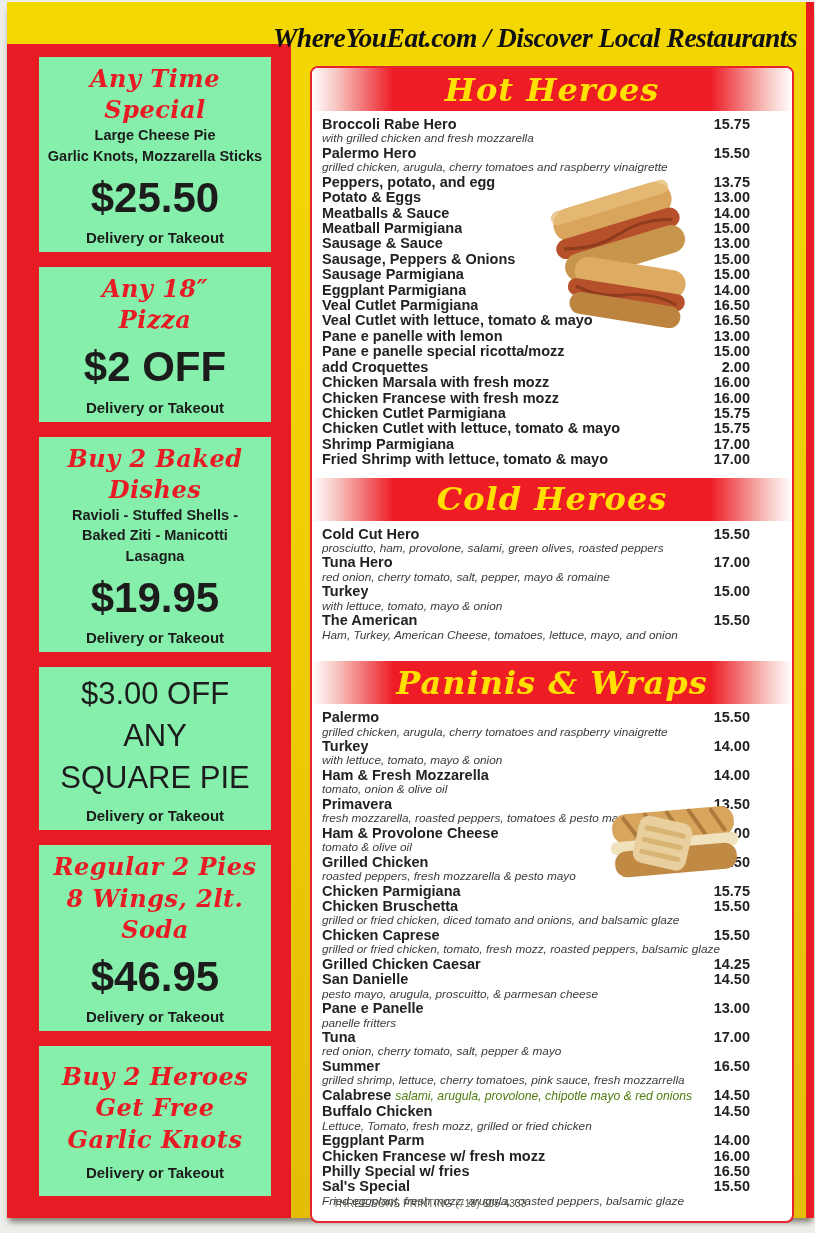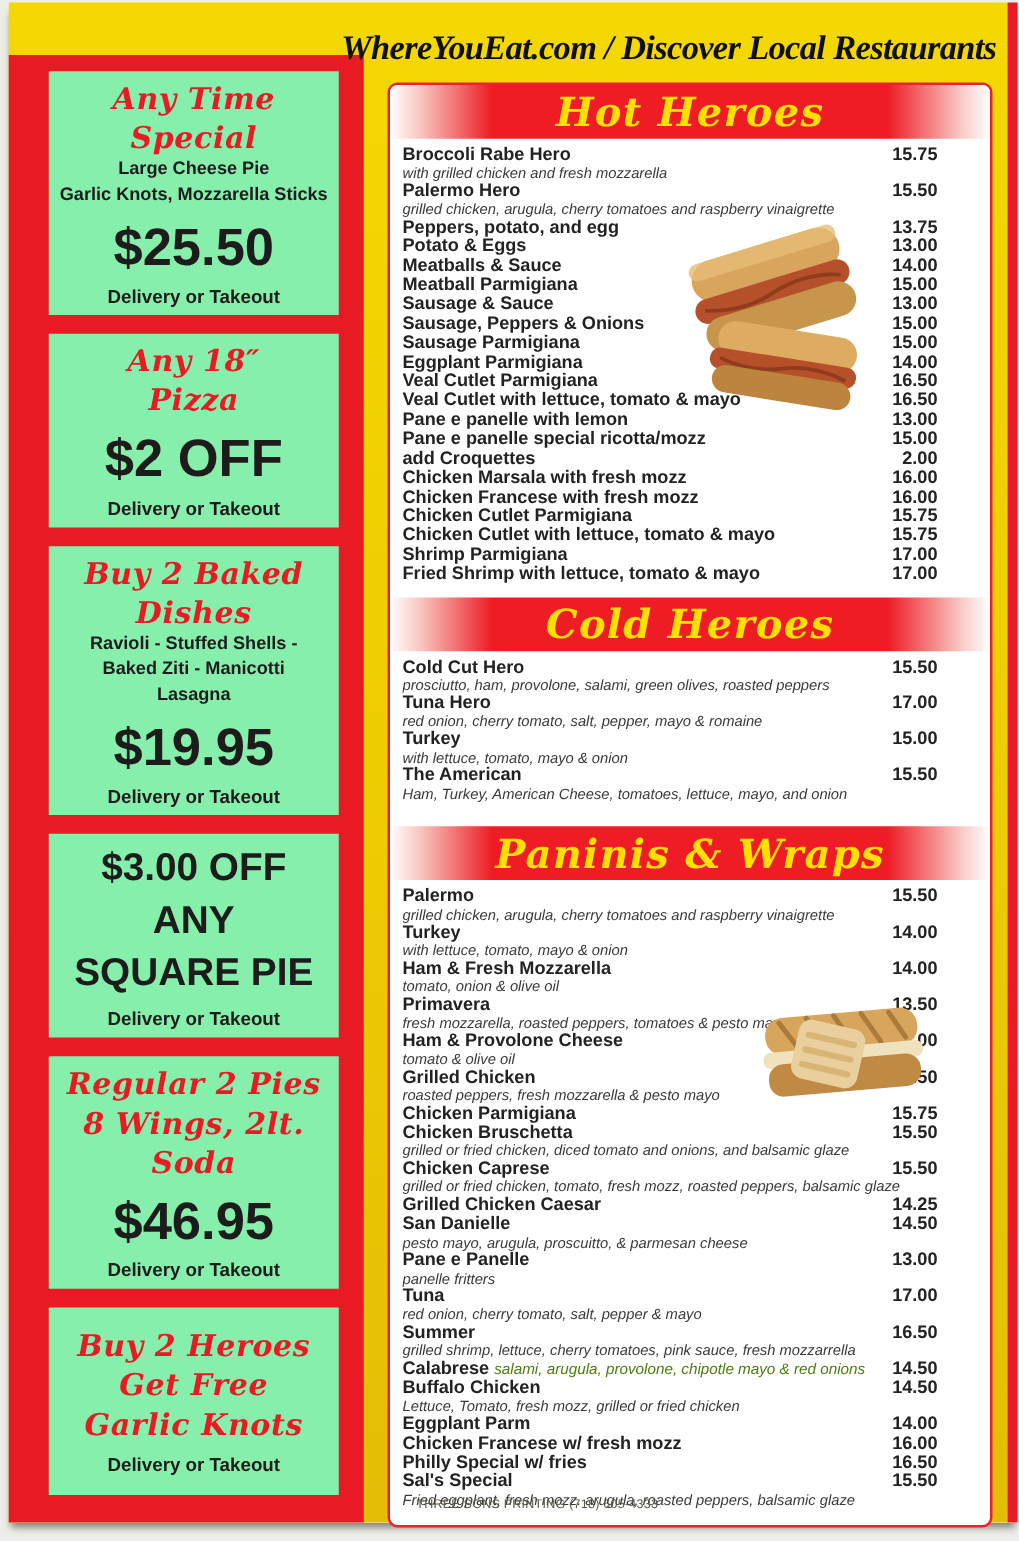--- a/index.html
+++ b/index.html
@@ -30,21 +30,21 @@
     flex:1 1 0;background:#86efac;
     display:flex;flex-direction:column;justify-content:center;align-items:center;
     text-align:center;padding:6px 4px;box-sizing:border-box;
   }
   .c-script{
     font-family:"DejaVu Serif",serif;font-style:italic;font-weight:700;
     font-size:24px;line-height:1.3;color:#e81b24;letter-spacing:.5px;
   }
   .c-bold{font-weight:700;font-size:14.5px;line-height:1.4;color:#1c1c1c;}
   .c-price{font-weight:700;font-size:42px;line-height:1.05;color:#1c1c1c;margin-top:10px;}
-  .c-big{font-weight:700;font-size:31px;line-height:1.35;color:#1c1c1c;}
+  .c-big{font-weight:400;font-size:31px;line-height:1.35;color:#1c1c1c;}
   .c-foot{font-weight:700;font-size:15px;color:#1c1c1c;margin-top:9px;}
   
   .banner{
     position:absolute;left:248px;top:20px;width:560px;text-align:center;
     font-family:Liberation Serif, serif;font-style:italic;font-weight:700;
     font-size:27.5px;color:#101010;letter-spacing:-0.5px;white-space:nowrap;
   }
   
   .panel{
     position:absolute;left:303px;top:53px;width:484px;box-sizing:border-box;

